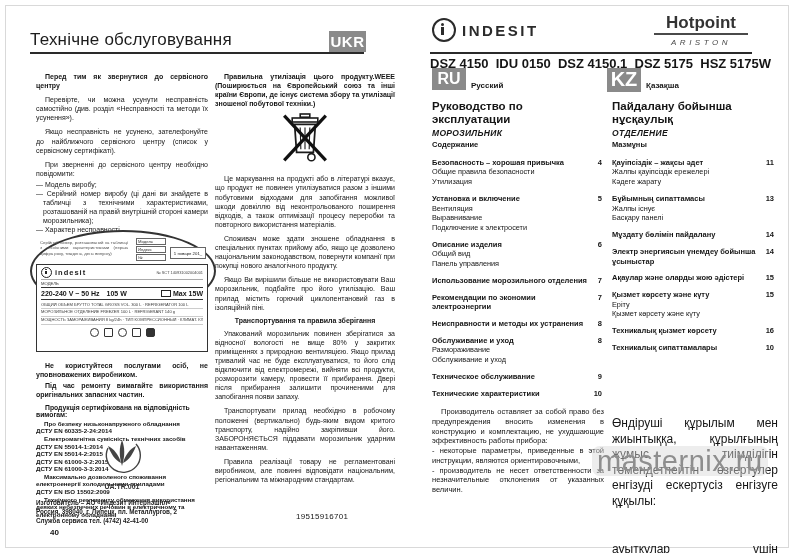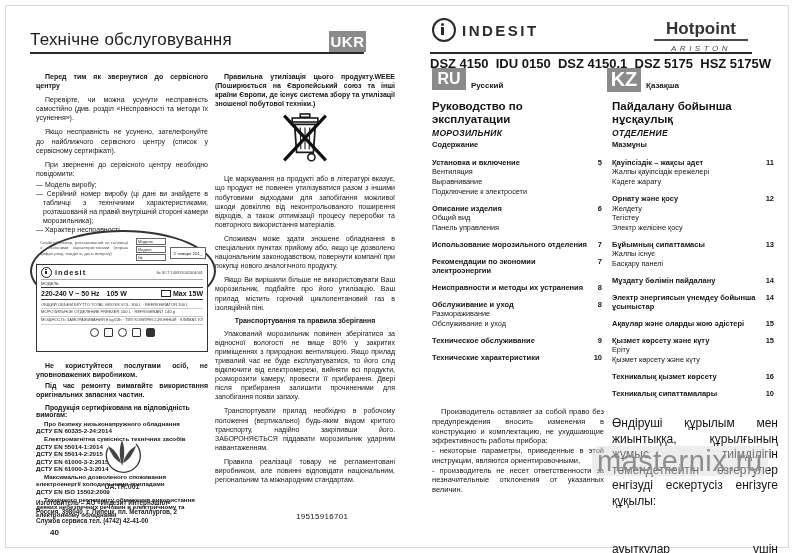--- a/index.html
+++ b/index.html
@@ -56,21 +56,21 @@
   .weee-head{font-size:7px;font-weight:bold;text-align:justify;line-height:1.3;text-indent:9px;margin:0 0 4px;}
   .bin-wrap{text-align:center;margin:4px 0 6px;}
   .transport-head{font-size:7px;font-weight:bold;text-align:center;margin:5px 0 5px;}
 
   
   .logo-indesit{position:absolute;left:432px;top:18px;display:flex;align-items:center;gap:6px;}
   .ind-circle{width:20px;height:20px;border:2.4px solid #2b2b2b;border-radius:50%;position:relative;}
   .ind-circle::before{content:"";position:absolute;left:7.2px;top:2.6px;width:3px;height:3px;background:#2b2b2b;border-radius:50%;}
   .ind-circle::after{content:"";position:absolute;left:7.4px;top:7px;width:2.6px;height:8px;background:#2b2b2b;}
   .ind-text{font-size:15px;font-weight:bold;letter-spacing:2.5px;color:#2b2b2b;text-transform:uppercase;}
-  .logo-hotpoint{position:absolute;left:651px;top:14px;width:100px;text-align:center;margin-top:6px;}
+  .logo-hotpoint{position:absolute;left:651px;top:14px;width:100px;text-align:center;}
   .hp{font-size:17px;font-weight:bold;color:#333;line-height:1;}
   .hp-rule{height:2px;background:#4a4a4a;margin:2px 3px 3px;}
   .ariston{font-size:8px;letter-spacing:3.5px;color:#4a4a4a;font-style:italic;}
   .top-rule{position:absolute;left:430px;top:52px;width:322px;height:2px;background:#2a2a2a;}
   .models{position:absolute;left:430px;top:56px;width:330px;text-align:center;font-weight:bold;font-size:13px;white-space:pre;}
 
   .ru-badge{position:absolute;left:432px;top:68px;width:34px;height:22px;font-size:16px;line-height:22px;}
   .ru-lang{position:absolute;left:471px;top:81px;font-size:8px;font-weight:bold;}
   .kz-badge{position:absolute;left:607px;top:68px;width:34px;height:24px;font-size:20px;line-height:22px;}
   .kz-lang{position:absolute;left:646px;top:81px;font-size:8px;font-weight:bold;}
@@ -225,20 +225,28 @@
   <div class="badge kz-badge">KZ</div>
   <div class="kz-lang">Қазақша</div>
 
   <div class="ru-col">
     <div class="col-title">Руководство по эксплуатации</div>
     <div class="product">МОРОЗИЛЬНИК</div>
     <div class="contents">Содержание</div>
 
     <div class="toc-group">
       <div class="toc-row">
+          <span class="toc-t">Безопасность – хорошая привычка</span>
+          <span class="toc-n">4</span>
+        </div>
+      <div class="toc-sub">Общие правила безопасности</div>
+      <div class="toc-sub">Утилизация</div>
+    </div>
+    <div class="toc-group">
+      <div class="toc-row">
           <span class="toc-t">Установка и включение</span>
           <span class="toc-n">5</span>
         </div>
       <div class="toc-sub">Вентиляция</div>
       <div class="toc-sub">Выравнивание</div>
       <div class="toc-sub">Подключение к электросети</div>
     </div>
     <div class="toc-group">
       <div class="toc-row">
           <span class="toc-t">Описание изделия</span>
@@ -295,29 +303,20 @@
     <div class="toc-group">
       <div class="toc-row">
           <span class="toc-t">Қауіпсіздік – жақсы әдет</span>
           <span class="toc-n">11</span>
         </div>
       <div class="toc-sub">Жалпы қауіпсіздік ережелері</div>
       <div class="toc-sub">Кәдеге жарату</div>
     </div>
     <div class="toc-group">
       <div class="toc-row">
-          <span class="toc-t">Орнату және қосу</span>
-          <span class="toc-n">12</span>
-        </div>
-      <div class="toc-sub">Желдету</div>
-      <div class="toc-sub">Тегістеу</div>
-      <div class="toc-sub">Электр желісіне қосу</div>
-    </div>
-    <div class="toc-group">
-      <div class="toc-row">
           <span class="toc-t">Бұйымның сипаттамасы</span>
           <span class="toc-n">13</span>
         </div>
       <div class="toc-sub">Жалпы існує</div>
       <div class="toc-sub">Басқару панелі</div>
     </div>
     <div class="toc-group">
       <div class="toc-row">
           <span class="toc-t">Мұздату бөлімін пайдалану</span>
           <span class="toc-n">14</span>

